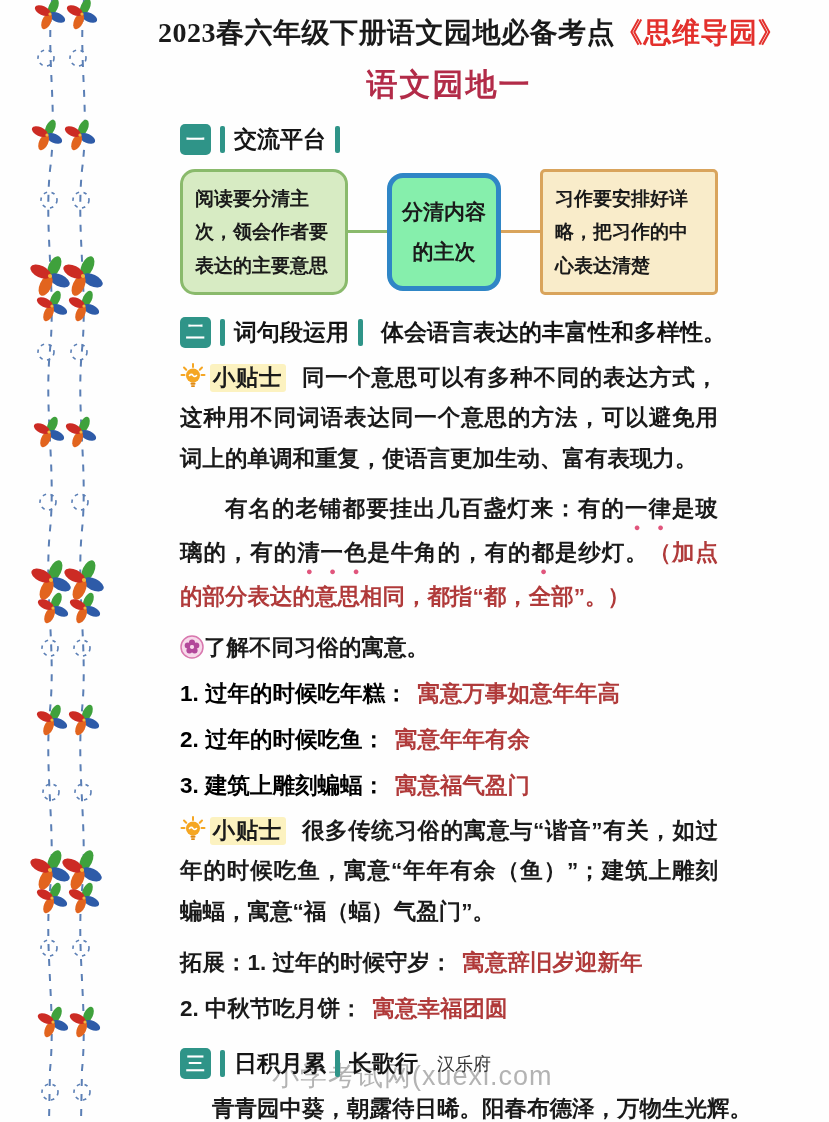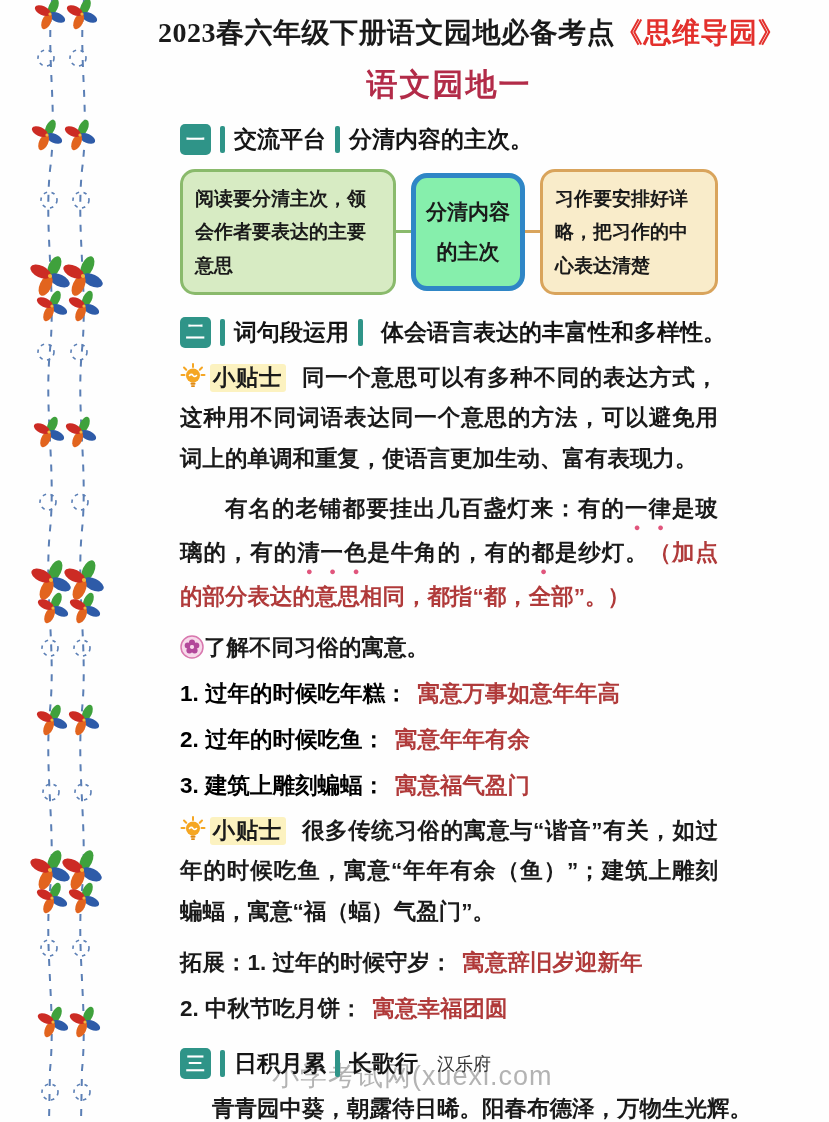--- a/index.html
+++ b/index.html
@@ -34,29 +34,29 @@
     font-size:19px; font-weight:bold;
   }
   .sec-bar { width:5px; height:27px; background:#2f9488; border-radius:2px; flex:0 0 5px; }
   .sec-name, .sec-sub { font-size:23px; font-weight:bold; color:#151515; white-space:nowrap; }
   .sec-author { font-size:18px; font-family:"Liberation Serif","DejaVu Serif",serif; color:#333; margin-left:10px; }
 
   
   .flow { display:flex; align-items:center; margin-top:14px; }
   .fc-box { font-weight:bold; line-height:1.75; }
   .fc-left {
-    width:216px; background:#d7ebc3; border:3px solid #8aba6c; border-radius:15px;
+    width:168px; background:#d7ebc3; border:3px solid #8aba6c; border-radius:15px;
     padding:10px 12px; font-size:19px;
   }
   .fc-center {
     background:#86efac; border:5px solid #2f86c6; border-radius:16px;
     padding:14px 10px; font-size:21px; text-align:center; line-height:1.9; white-space:nowrap;
   }
   .fc-right {
-    width:178px; background:#f9ecca; border:3px solid #d9a45c; border-radius:15px;
+    width:178px; background:#f9ecca; border:3px solid #d9a45c; border-radius:5px;
     padding:10px 12px; font-size:19px;
   }
   .conn { height:3px; flex:1 1 12px; min-width:10px; }
   .conn.green { background:#8aba6c; }
   .conn.orange { background:#d9a45c; }
 
   p.body-text {
     font-size:22.5px; font-weight:bold; line-height:1.8; text-align:justify;
     margin-top:10px;
   }
@@ -154,21 +154,20 @@
     <span>2023春六年级下册语文园地必备考点</span><span class="red">《思维导园》</span>
   </div>
 
   <div class="doc-subtitle">语文园地一</div>
 
   <div class="sec-head">
     <div class="sec-num">一</div>
     <div class="sec-bar"></div>
     <div class="sec-name">交流平台</div>
     <div class="sec-bar"></div>
-    <div class="sec-sub">分清内容的主次。</div>
   </div>
 
   <div class="flow">
     <div class="fc-box fc-left">阅读要分清主次，领会作者要表达的主要意思</div>
     <div class="conn green"></div>
     <div class="fc-box fc-center">
       <div>分清内容</div>
       <div>的主次</div>
     </div>
     <div class="conn orange"></div>

